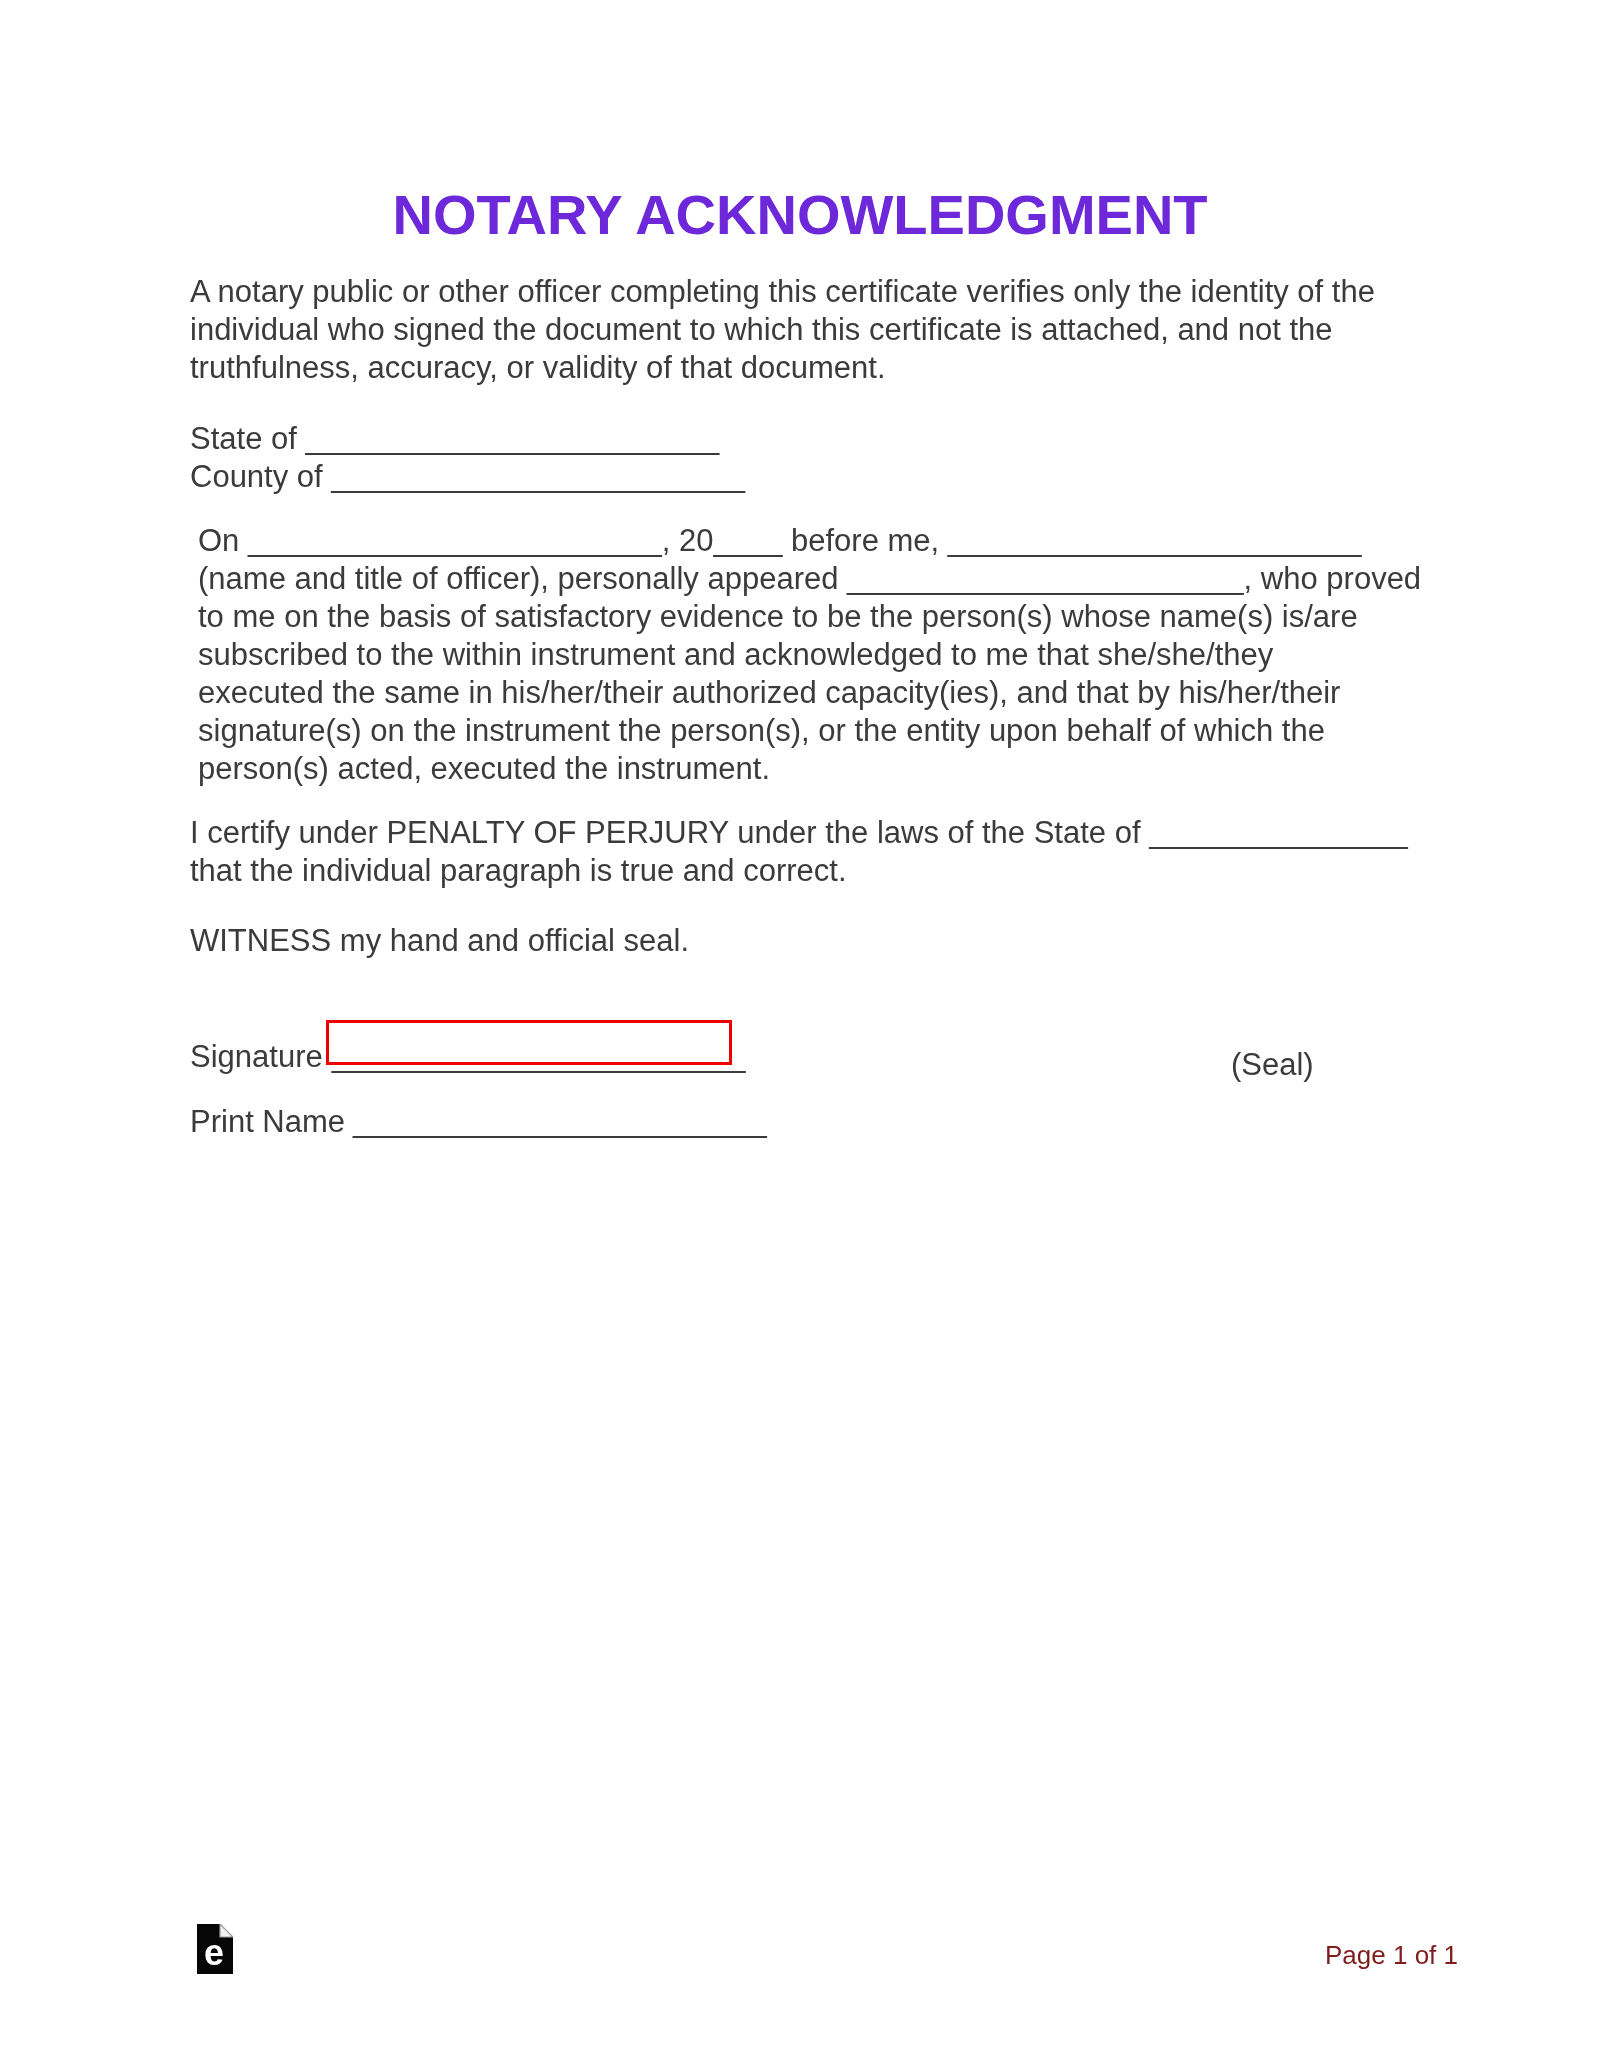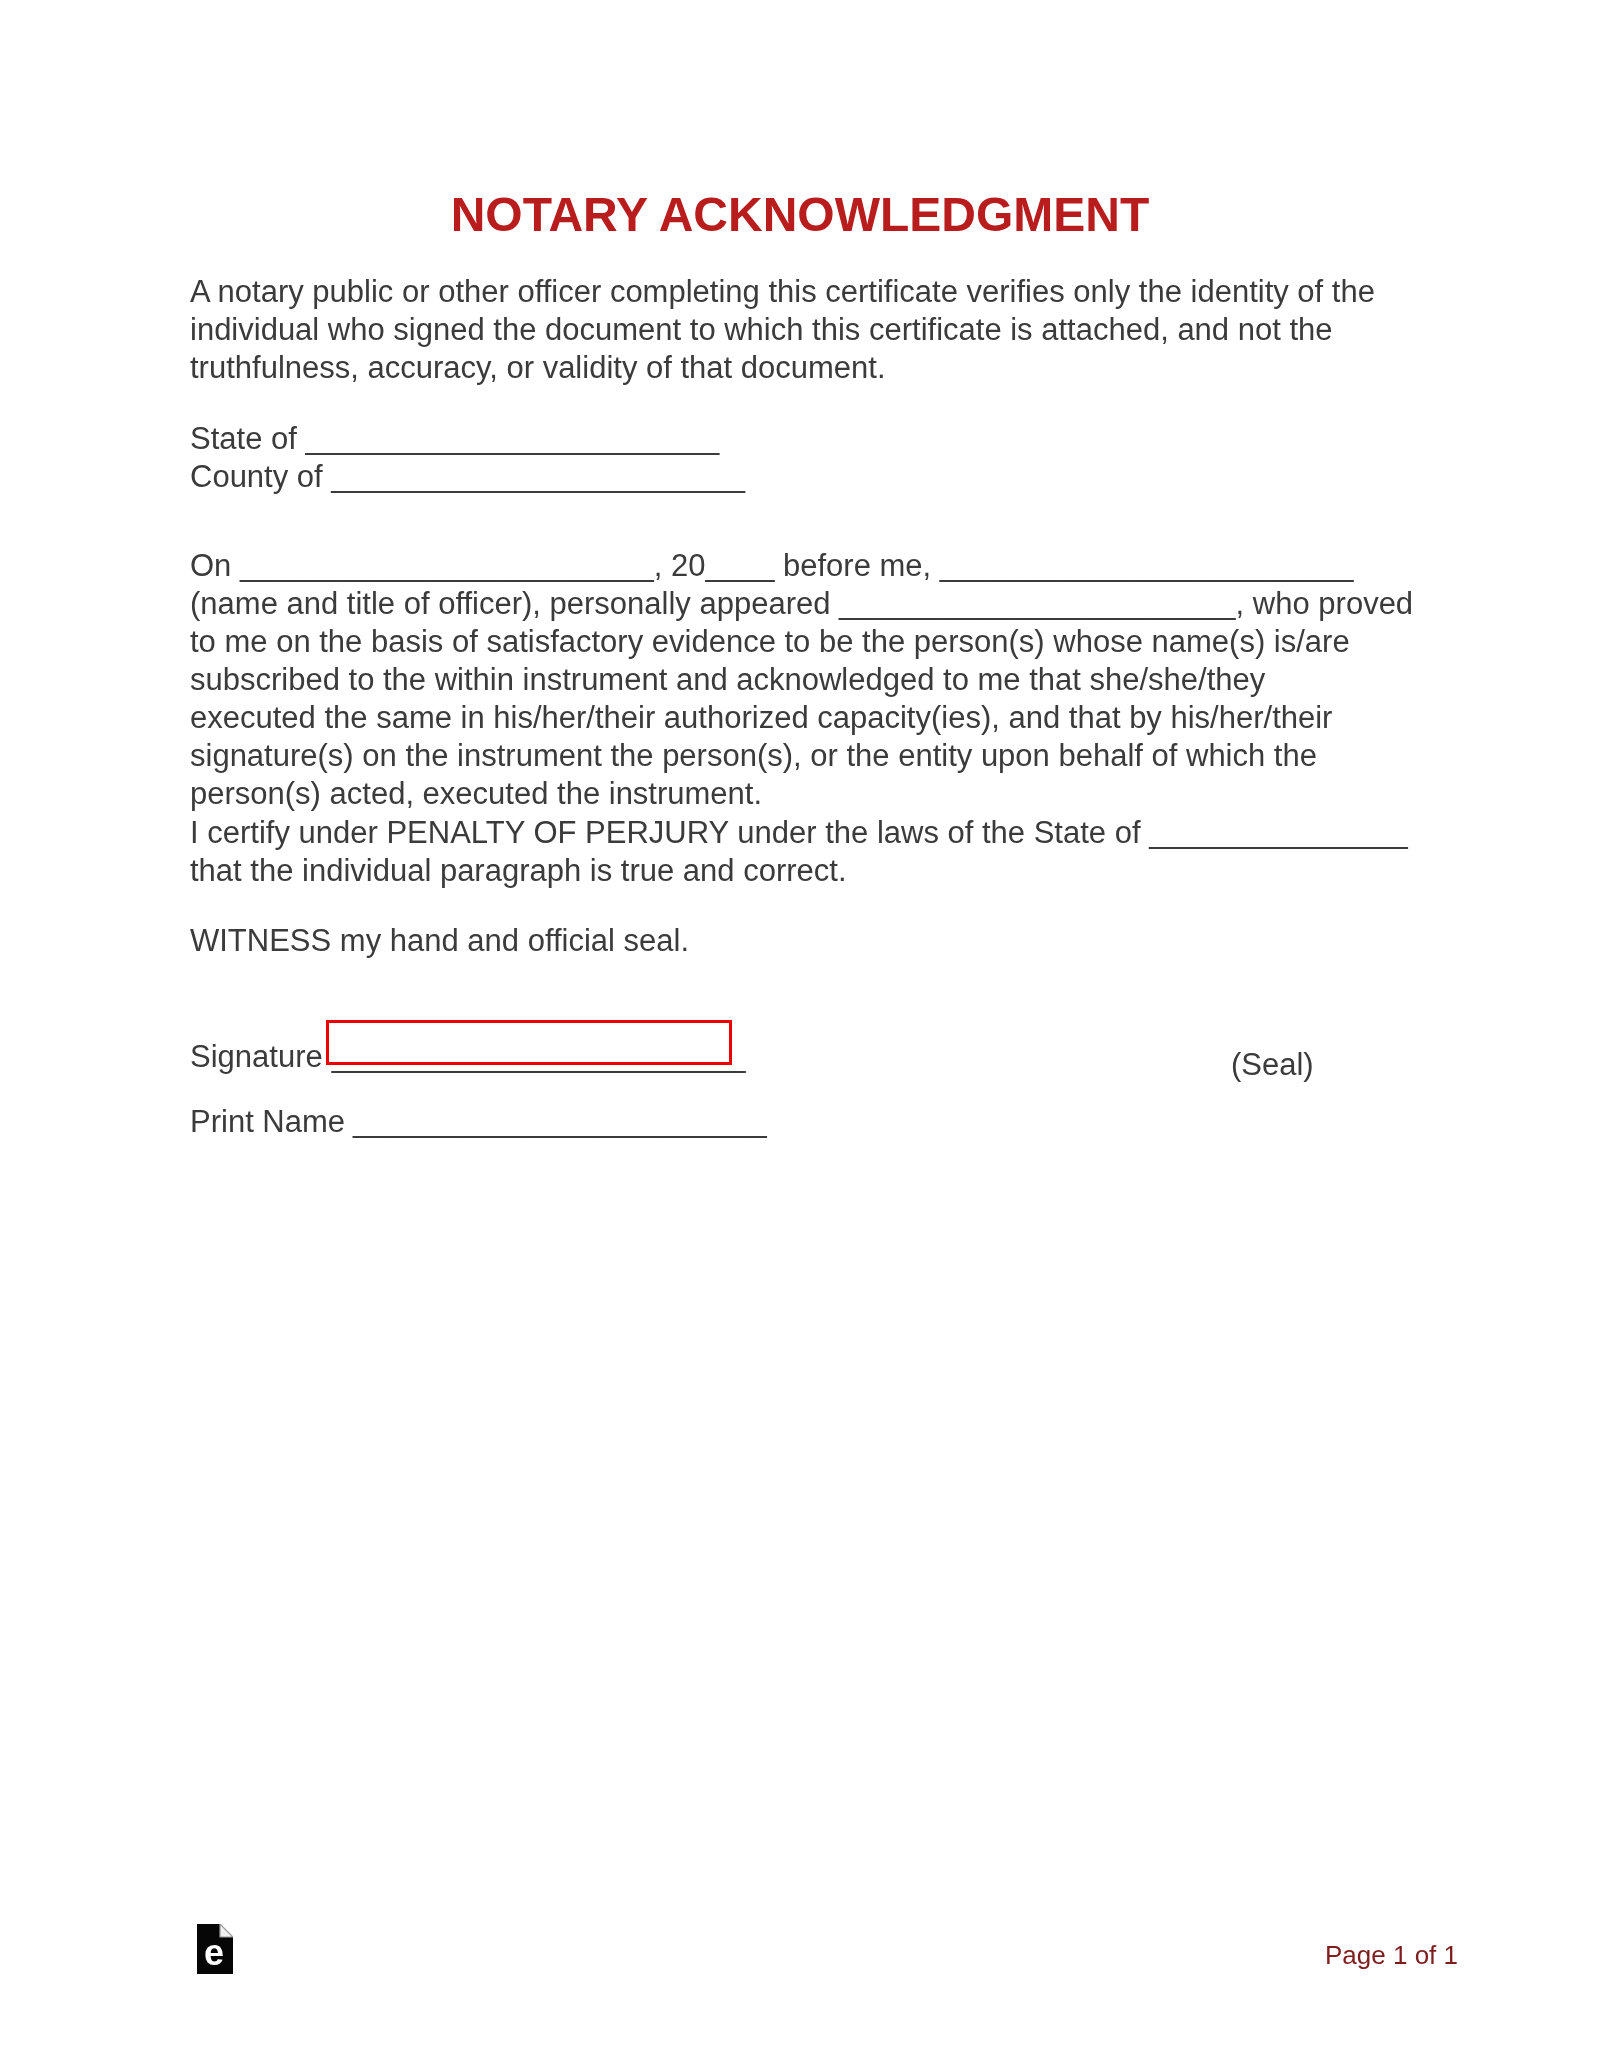--- a/index.html
+++ b/index.html
@@ -17,36 +17,36 @@
     line-height: 38px;
     color: #3b3b3b;
     overflow: hidden;
   }
   .abs { position: absolute; }
   .doc-title {
     top: 190px;
     left: 0;
     width: 100%;
     text-align: center;
-    font-size: 48px;
+    font-size: 56px;
     line-height: 50px;
     font-weight: bold;
-    color: #b91c1c;
+    color: #6d28d9;
     letter-spacing: 0px;
   }
   .textblock {
     left: 190px;
     width: 1260px;
   }
   .textblock .line {
     white-space: pre;
   }
   .intro      { top: 273px; }
   .state-cty  { top: 420px; }
-  .ack        { top: 547px; }
+  .ack        { top: 522px; margin-left: 8px; }
   .certify    { top: 814px; }
   .witness    { top: 922px; }
   .sig-row    { top: 1038px; height: 45px; }
   .print-row  { top: 1103px; }
   .sig-label  { white-space: pre; }
   .sig-blank  { white-space: pre; margin-left: 9px; }
   .print-blank{ white-space: pre; margin-left: 8px; }
   .seal-label {
     position: absolute;
     left: 1041px;

